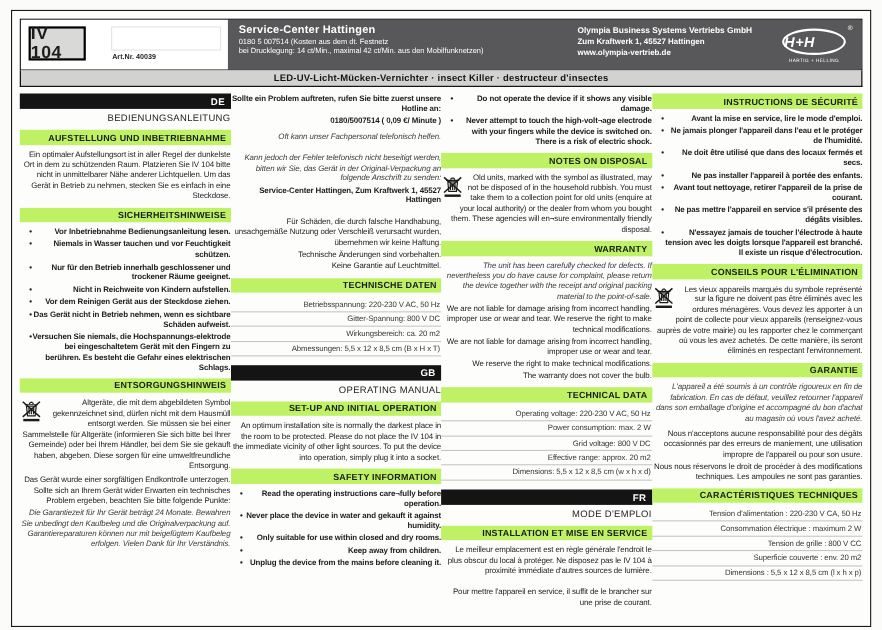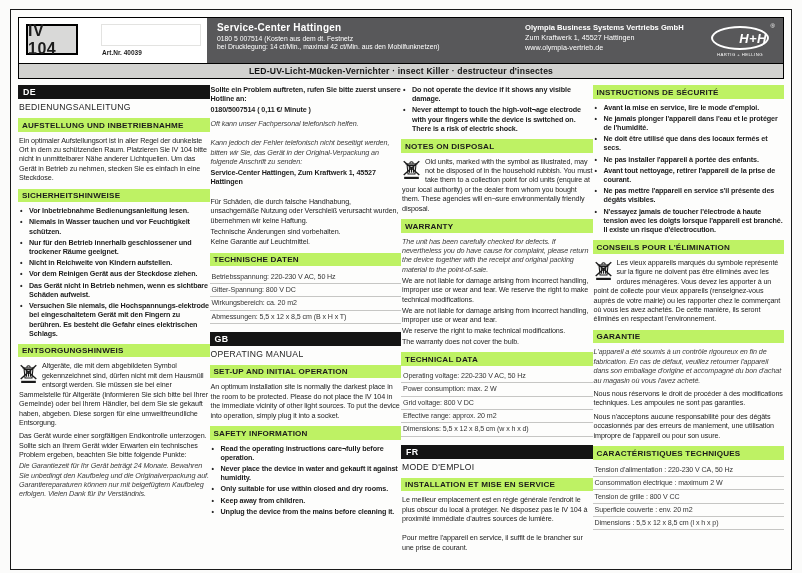--- a/index.html
+++ b/index.html
@@ -24,36 +24,36 @@
   }
   .barcode { position:absolute; left:82px; top:6px; width:100px; height:22px;
     background:#fff; border:1px solid #e3e3e1; }
   .artno { position:absolute; left:83px; top:31px; font-size:6.5px; font-weight:bold; }
   .hdr-main { flex:1; background:#58585a; color:#fff; display:flex; padding:4px 6px 3px 10px; }
   .svc { flex:1; }
   .svc-title { font-size:10px; font-weight:bold; letter-spacing:0.2px; }
   .svc-line { font-size:6.8px; margin-top:1.5px; }
   .company { width:178px; flex:none; padding-top:1px; }
   .co-name { font-size:7.6px; font-weight:bold; }
-  .co-line { font-size:7.2px; margin-top:1px; }
+  .co-line { font-size:7.2px; margin-top:1px;font-weight:bold; }
   .hh-logo { width:74px; flex:none; position:relative; padding-top:4px; text-align:center; }
   .hh-oval {
     width:58px; height:24px; margin:0 auto; border:2.5px solid #fff;
-    border-radius:50%; display:flex; align-items:center; justify-content:flex-end;
+    border-radius:50%; display:flex; align-items:center; justify-content:flex-start;
     font-size:13px; font-weight:bold; font-style:italic; color:#fff; letter-spacing:0.5px;
   }
   .hh-reg { position:absolute; right:2px; top:1px; font-size:6px; color:#fff; }
   .hh-sub { font-size:4.3px; color:#fff; letter-spacing:0.4px; margin-top:1.5px; }
   .product-bar {
     border:1px solid #000; border-top:none; background:#d2d2d0;
     height:15px; line-height:14px; text-align:center;
     font-size:8.6px; font-weight:bold; color:#161616; letter-spacing:0.2px;
   }
   
-  .cols { display:grid; grid-template-columns:repeat(4,1fr); margin-top:6px; }
+  .cols { display:grid; grid-template-columns:repeat(4,1fr); margin-top:6px;text-align:right; }
   .lang {
     background:#141414; color:#fff; font-weight:bold; font-size:8.8px;
     padding:2px 5px 2px; margin-bottom:3px; letter-spacing:0.3px;
   }
   .doc-title { font-size:8.6px; letter-spacing:0.3px; margin:1px 0 5px 1px; color:#222; }
   .sec {
     background:#bef264; font-weight:bold; font-size:8.1px; color:#1b1b1b;
     padding:2.5px 4px 2px 4px; margin:6px 0 4px 0; letter-spacing:0.2px;
   }
   .sec:first-child { margin-top:0; }
@@ -170,21 +170,21 @@
         </span>
         <span>Altgeräte, die mit dem abgebildeten Symbol gekennzeichnet sind, dürfen nicht mit dem Hausmüll entsorgt werden. Sie müssen sie bei einer Sammelstelle für Altgeräte (informieren Sie sich bitte bei Ihrer Gemeinde) oder bei Ihrem Händler, bei dem Sie sie gekauft haben, abgeben. Diese sorgen für eine umweltfreundliche Entsorgung.</span>
       </div>
 
       <div class="p tight">Das Gerät wurde einer sorgfältigen Endkontrolle unterzogen. Sollte sich an Ihrem Gerät wider Erwarten ein technisches Problem ergeben, beachten Sie bitte folgende Punkte:</div>
       <div class="p it">Die Garantiezeit für Ihr Gerät beträgt 24 Monate. Bewahren Sie unbedingt den Kaufbeleg und die Originalverpackung auf. Garantiereparaturen können nur mit beigefügtem Kaufbeleg erfolgen. Vielen Dank für Ihr Verständnis.</div>
     </div>
 
     <div>
       <div class="p b tight">Sollte ein Problem auftreten, rufen Sie bitte zuerst unsere Hotline an:</div>
-      <div class="p b">0180/5007514 ( 0,11 €/ Minute )</div>
+      <div class="p b">0180/5007514 ( 0,09 €/ Minute )</div>
       <div class="p it">Oft kann unser Fachpersonal telefonisch helfen.</div>
       <div class="gap"></div>
       <div class="p it tight">Kann jedoch der Fehler telefonisch nicht beseitigt werden, bitten wir Sie, das Gerät in der Original-Verpackung an folgende Anschrift zu senden:</div>
       <div class="p b">Service-Center Hattingen, Zum Kraftwerk 1, 45527 Hattingen</div>
       <div class="gap"></div>
       <div class="p tight">Für Schäden, die durch falsche Handhabung, unsachgemäße Nutzung oder Verschleiß verursacht wurden, übernehmen wir keine Haftung.</div>
       <div class="p tight">Technische Änderungen sind vorbehalten.</div>
       <div class="p">Keine Garantie auf Leuchtmittel.</div>
 
       <div class="sec">TECHNISCHE DATEN</div>
@@ -337,22 +337,22 @@
               <line x1="18.5" y1="3.5" x2="1.5" y2="18.5" stroke-width="1.5"></line>
             </g>
             <rect x="2" y="20.5" width="16" height="2.4" fill="#1a1a1a"></rect>
           </svg>
         </span>
         <span>Les vieux appareils marqués du symbole représenté sur la figure ne doivent pas être éliminés avec les ordures ménagères. Vous devez les apporter à un point de collecte pour vieux appareils (renseignez-vous auprès de votre mairie) ou les rapporter chez le commerçant où vous les avez achetés. De cette manière, ils seront éliminés en respectant l'environnement.</span>
       </div>
 
       <div class="sec">GARANTIE</div>
       <div class="p it">L'appareil a été soumis à un contrôle rigoureux en fin de fabrication. En cas de défaut, veuillez retourner l'appareil dans son emballage d'origine et accompagné du bon d'achat au magasin où vous l'avez acheté.</div>
+      <div class="p tight">Nous n'acceptons aucune responsabilité pour des dégâts occasionnés par des erreurs de maniement, une utilisation impropre de l'appareil ou pour son usure.</div>
       <div class="p">Nous nous réservons le droit de procéder à des modifications techniques. Les ampoules ne sont pas garanties.</div>
-      <div class="p tight">Nous n'acceptons aucune responsabilité pour des dégâts occasionnés par des erreurs de maniement, une utilisation impropre de l'appareil ou pour son usure.</div>
 
       <div class="sec">CARACTÉRISTIQUES TECHNIQUES</div>
       <div class="tech">
         <div class="row">Tension d'alimentation : 220-230 V CA, 50 Hz</div>
         <div class="row">Consommation électrique : maximum 2 W</div>
         <div class="row">Tension de grille : 800 V CC</div>
         <div class="row">Superficie couverte : env. 20 m2</div>
         <div class="row">Dimensions : 5,5 x 12 x 8,5 cm (l x h x p)</div>
       </div>
     </div>

